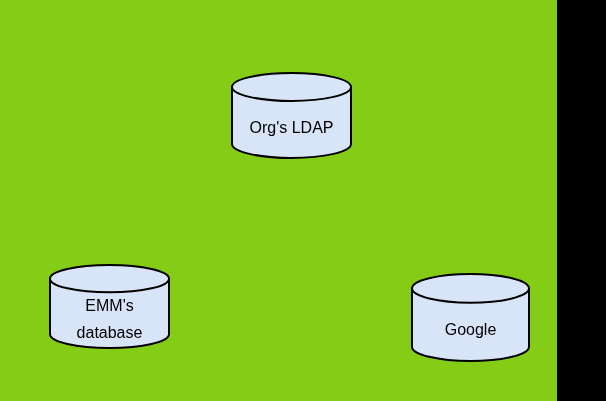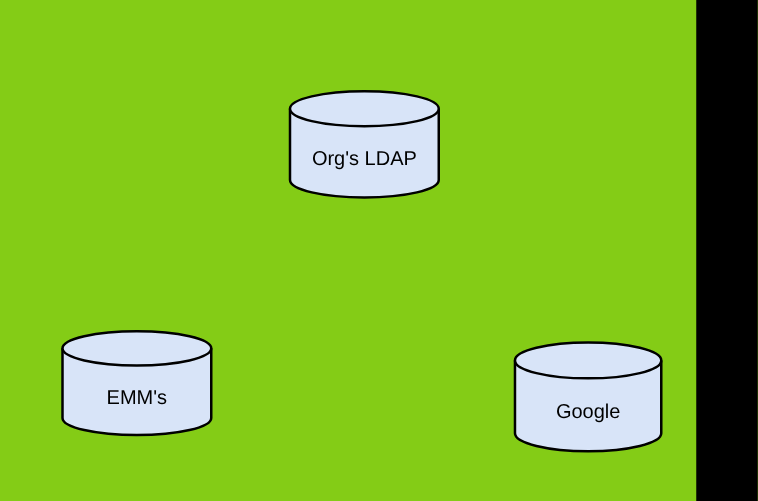--- a/index.html
+++ b/index.html
@@ -74,20 +74,21 @@
     </figcaption>
   </figure>
 
   <figure class="node node-emm">
     <svg class="cyl" viewBox="0 0 121 87" preserveAspectRatio="none" aria-hidden="true">
       <path d="M1 15 V72 A 59.5 14 0 0 0 120 72 V15" fill="#d8e4f8"></path>
       <ellipse cx="60.5" cy="15" rx="59.5" ry="14" fill="#d8e4f8"></ellipse>
     </svg>
     <figcaption class="label">
       <span>EMM's</span>
+      <span>database</span>
     </figcaption>
   </figure>
 
   <figure class="node node-google">
     <svg class="cyl" viewBox="0 0 121 87" preserveAspectRatio="none" aria-hidden="true">
       <path d="M1 15 V72 A 59.5 14 0 0 0 120 72 V15" fill="#d8e4f8"></path>
       <ellipse cx="60.5" cy="15" rx="59.5" ry="14" fill="#d8e4f8"></ellipse>
     </svg>
     <figcaption class="label">
       <span>Google</span>

